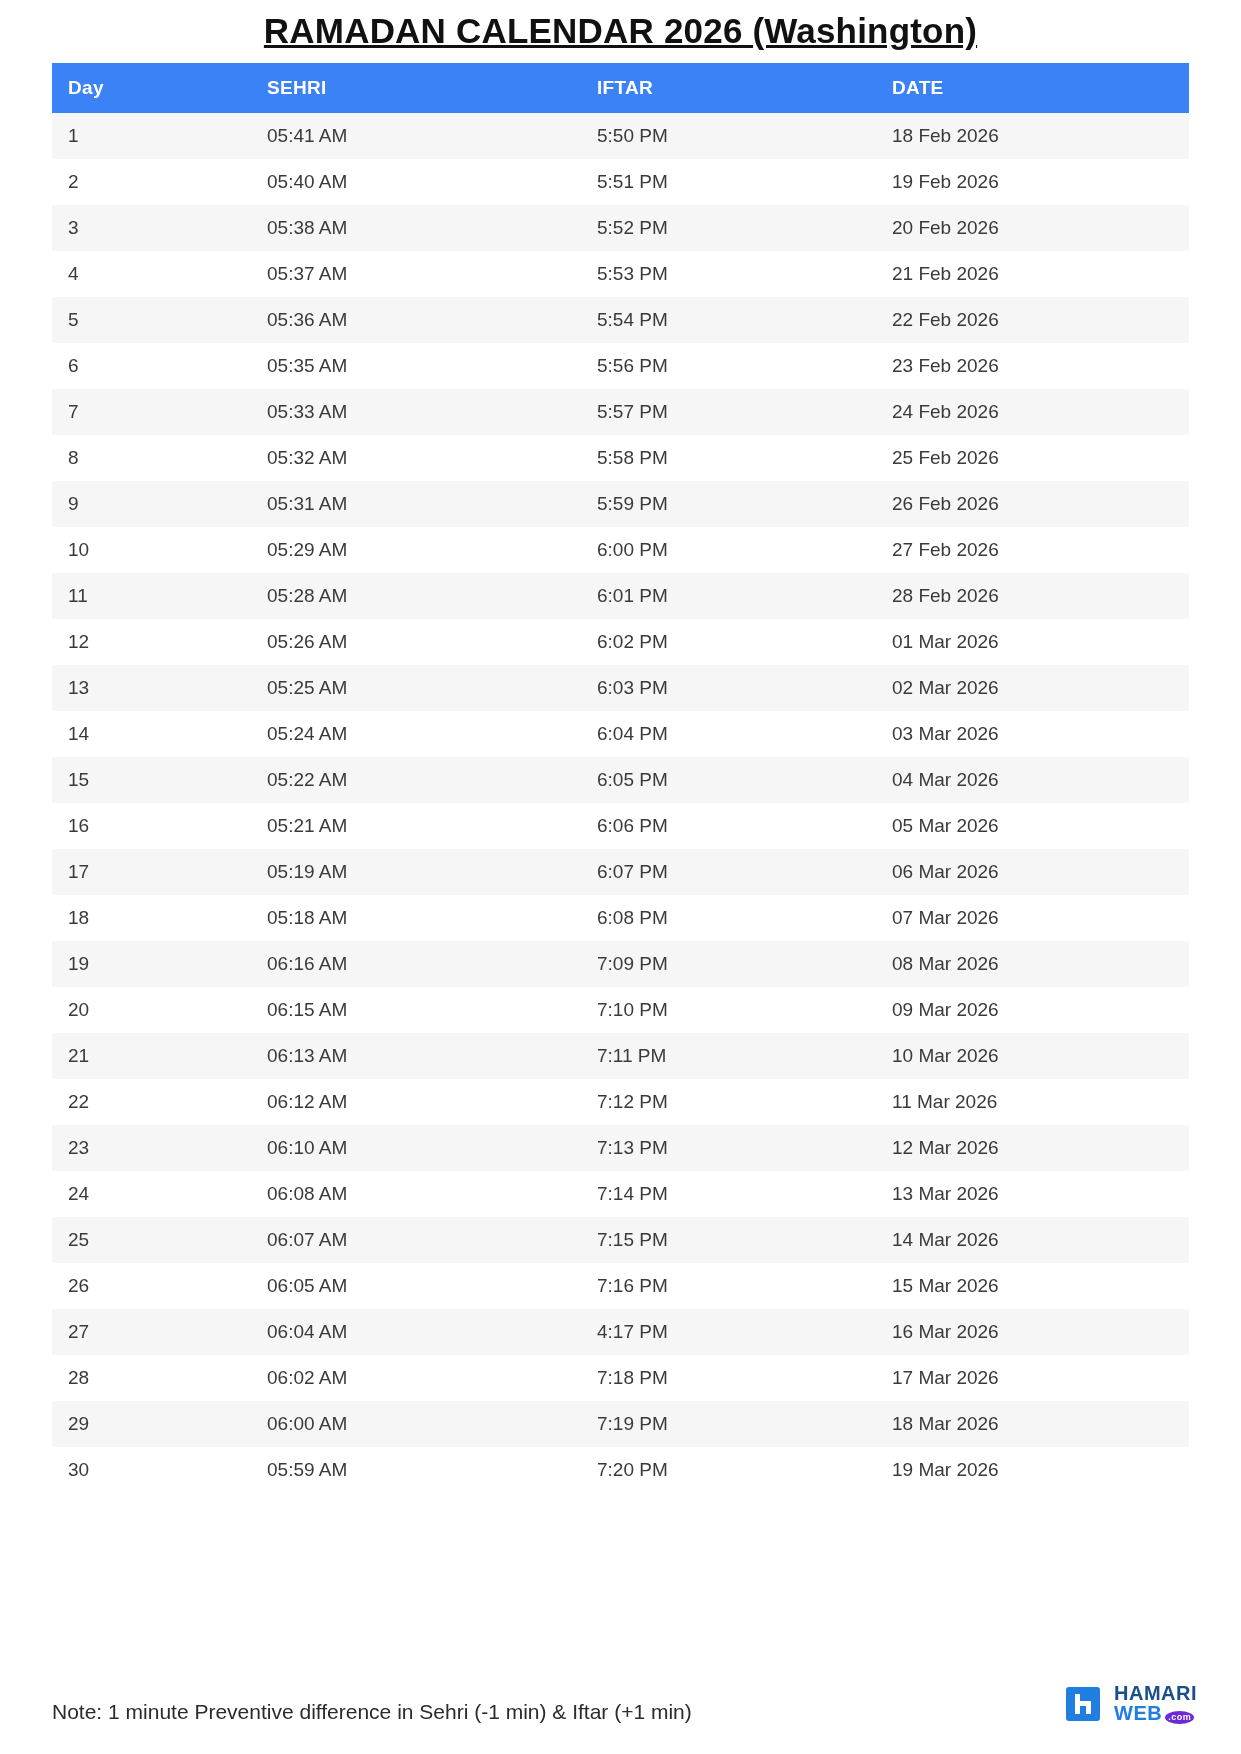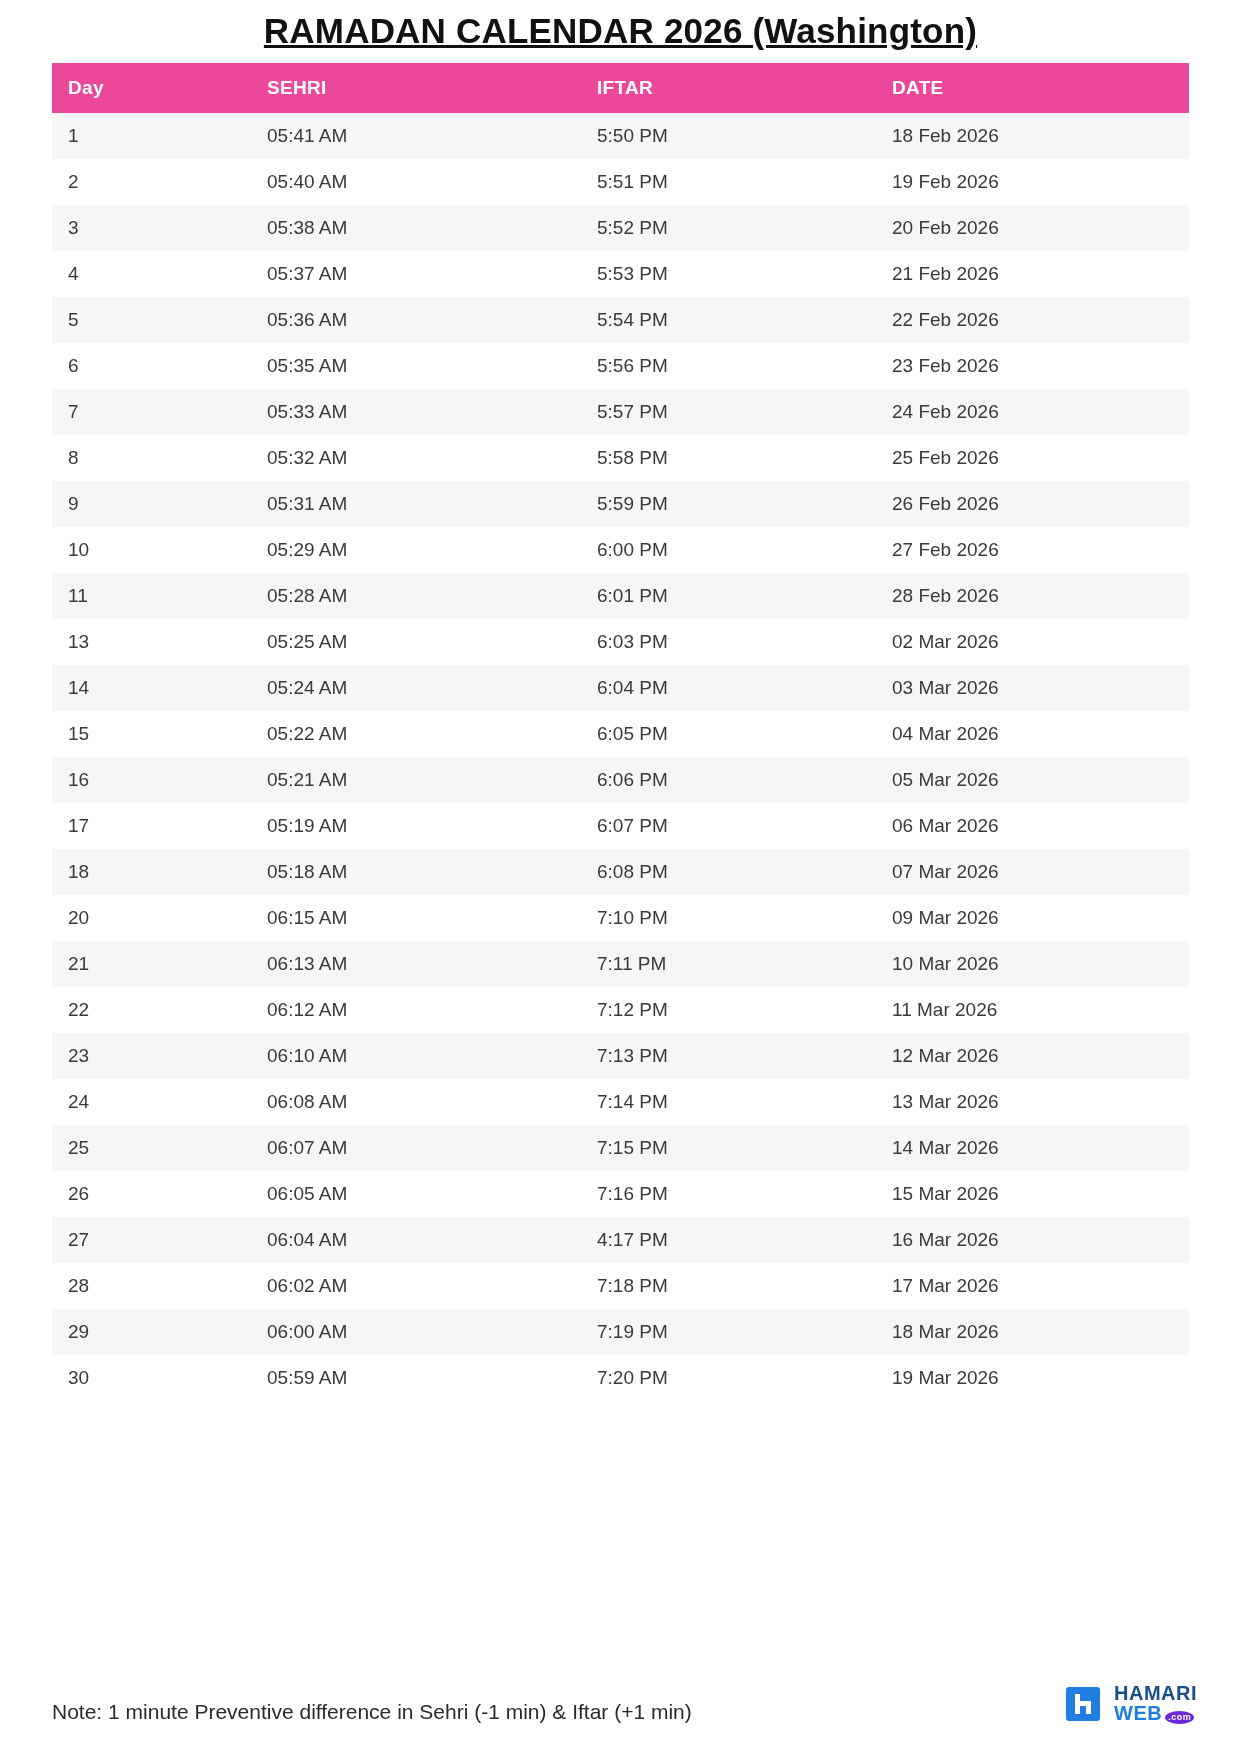--- a/index.html
+++ b/index.html
@@ -31,21 +31,21 @@
     padding-bottom: 12px;
     line-height: 1.1;
     text-decoration: underline;
   }
   table.cal {
     width: 100%;
     border-collapse: collapse;
     table-layout: fixed;
   }
   table.cal th {
-    background: #ec4899;
+    background: #3b82f6;
     color: #ffffff;
     font-size: 19px;
     font-weight: bold;
     text-align: left;
     padding: 14px 0 14px 0;
     letter-spacing: 0.3px;
   }
   table.cal td {
     font-size: 19px;
     color: #3a3a3a;
@@ -217,20 +217,26 @@
           <td class="col-iftar">6:00 PM</td>
           <td class="col-date">27 Feb 2026</td>
         </tr>
       <tr>
           <td class="col-day">11</td>
           <td class="col-sehri">05:28 AM</td>
           <td class="col-iftar">6:01 PM</td>
           <td class="col-date">28 Feb 2026</td>
         </tr>
       <tr>
+          <td class="col-day">12</td>
+          <td class="col-sehri">05:26 AM</td>
+          <td class="col-iftar">6:02 PM</td>
+          <td class="col-date">01 Mar 2026</td>
+        </tr>
+      <tr>
           <td class="col-day">13</td>
           <td class="col-sehri">05:25 AM</td>
           <td class="col-iftar">6:03 PM</td>
           <td class="col-date">02 Mar 2026</td>
         </tr>
       <tr>
           <td class="col-day">14</td>
           <td class="col-sehri">05:24 AM</td>
           <td class="col-iftar">6:04 PM</td>
           <td class="col-date">03 Mar 2026</td>
@@ -251,20 +257,26 @@
           <td class="col-day">17</td>
           <td class="col-sehri">05:19 AM</td>
           <td class="col-iftar">6:07 PM</td>
           <td class="col-date">06 Mar 2026</td>
         </tr>
       <tr>
           <td class="col-day">18</td>
           <td class="col-sehri">05:18 AM</td>
           <td class="col-iftar">6:08 PM</td>
           <td class="col-date">07 Mar 2026</td>
+        </tr>
+      <tr>
+          <td class="col-day">19</td>
+          <td class="col-sehri">06:16 AM</td>
+          <td class="col-iftar">7:09 PM</td>
+          <td class="col-date">08 Mar 2026</td>
         </tr>
       <tr>
           <td class="col-day">20</td>
           <td class="col-sehri">06:15 AM</td>
           <td class="col-iftar">7:10 PM</td>
           <td class="col-date">09 Mar 2026</td>
         </tr>
       <tr>
           <td class="col-day">21</td>
           <td class="col-sehri">06:13 AM</td>

